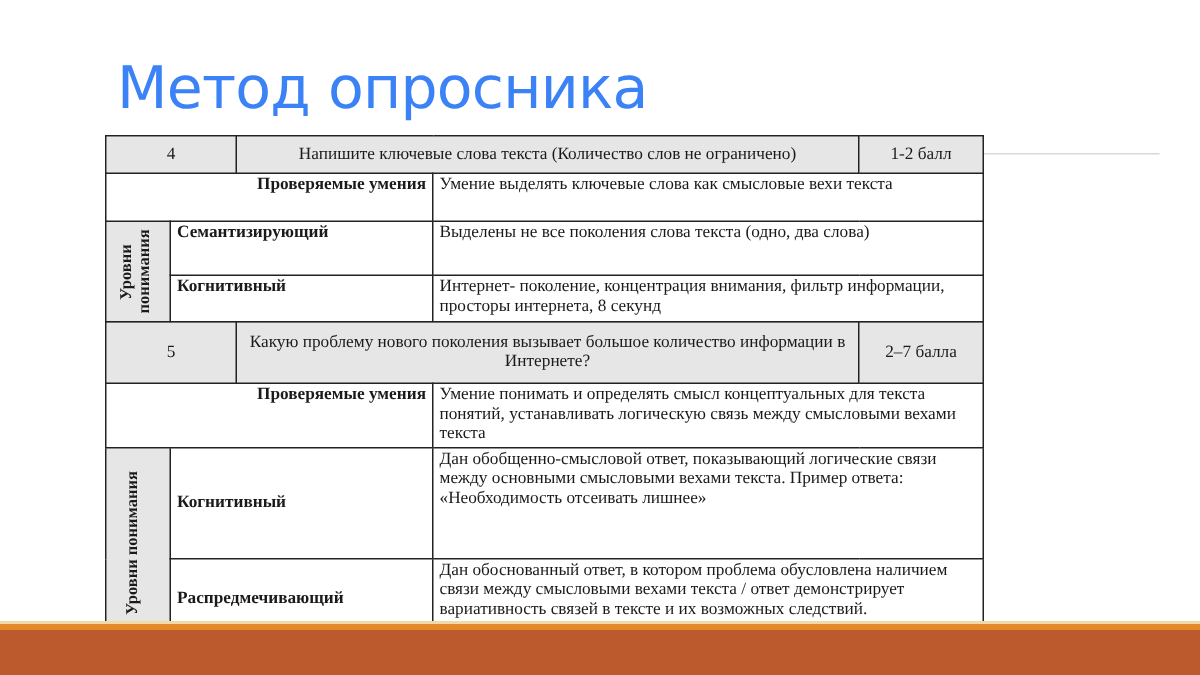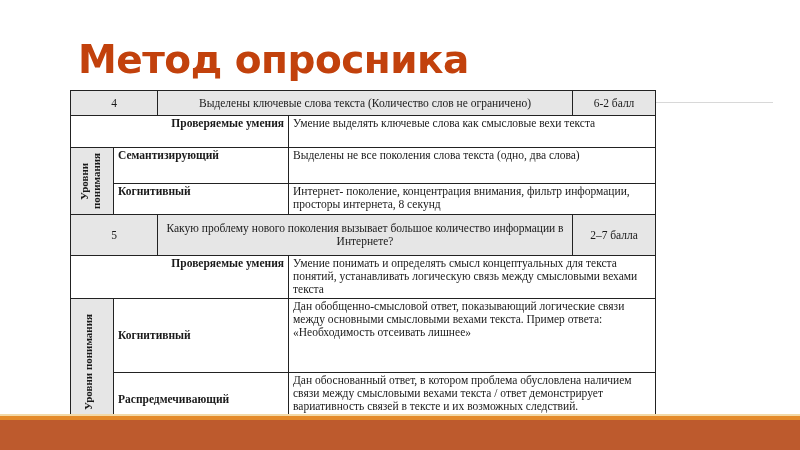--- a/index.html
+++ b/index.html
@@ -4,22 +4,22 @@
   <style>
     html, body { margin: 0; padding: 0; }
     body {
       width: 800px; height: 450px; position: relative; overflow: hidden;
       background: #ffffff;
       font-family: "Liberation Serif", serif;
       color: #1a1a1a;
     }
     .slide-title {
       position: absolute; left: 78px; top: 36px;
-      font-family: "DejaVu Sans", sans-serif; font-weight: 700;
-      font-size: 39px; color: #c2410c; letter-spacing: -0.5px;
+      font-family: "DejaVu Sans", sans-serif; font-weight: 400;
+      font-size: 39px; color: #3b82f6; letter-spacing: -0.5px;
       line-height: 48px; margin: 0;
     }
     .tbl { position: absolute; left: 70px; width: 585px; border-collapse: collapse; table-layout: fixed; }
     .tbl td {
       border: 1.5px solid #222;
       font-size: 11.5px; line-height: 13px;
       padding: 1px 4px; vertical-align: top;
     }
     .t1 { top: 90px; }
     .t2 { top: 214px; }
@@ -61,22 +61,22 @@
   <colgroup>
     <col style="width:43px">
       <col style="width:44px">
       <col style="width:131px">
       <col style="width:284px">
       <col style="width:83px">
   </colgroup>
   <tbody>
       <tr class="hdr" style="height:25px">
     <td colspan="2" class="num">4</td>
-    <td colspan="2">Выделены ключевые слова текста (Количество слов не ограничено)</td>
-    <td class="num">6-2 балл</td>
+    <td colspan="2">Напишите ключевые слова текста (Количество слов не ограничено)</td>
+    <td class="num">1-2 балл</td>
   </tr>
   <tr style="height:32px">
     <td colspan="3" class="skills-label">Проверяемые умения</td>
     <td colspan="2" class="bold">Умение выделять ключевые слова как смысловые вехи текста</td>
   </tr>
   <tr style="height:36px">
     <td rowspan="2" class="level-label-cell">
       <div class="vert" style="height:64px;width:28px;">Уровни понимания</div>
     </td>
     <td colspan="2" class="level-name">Семантизирующий</td>

